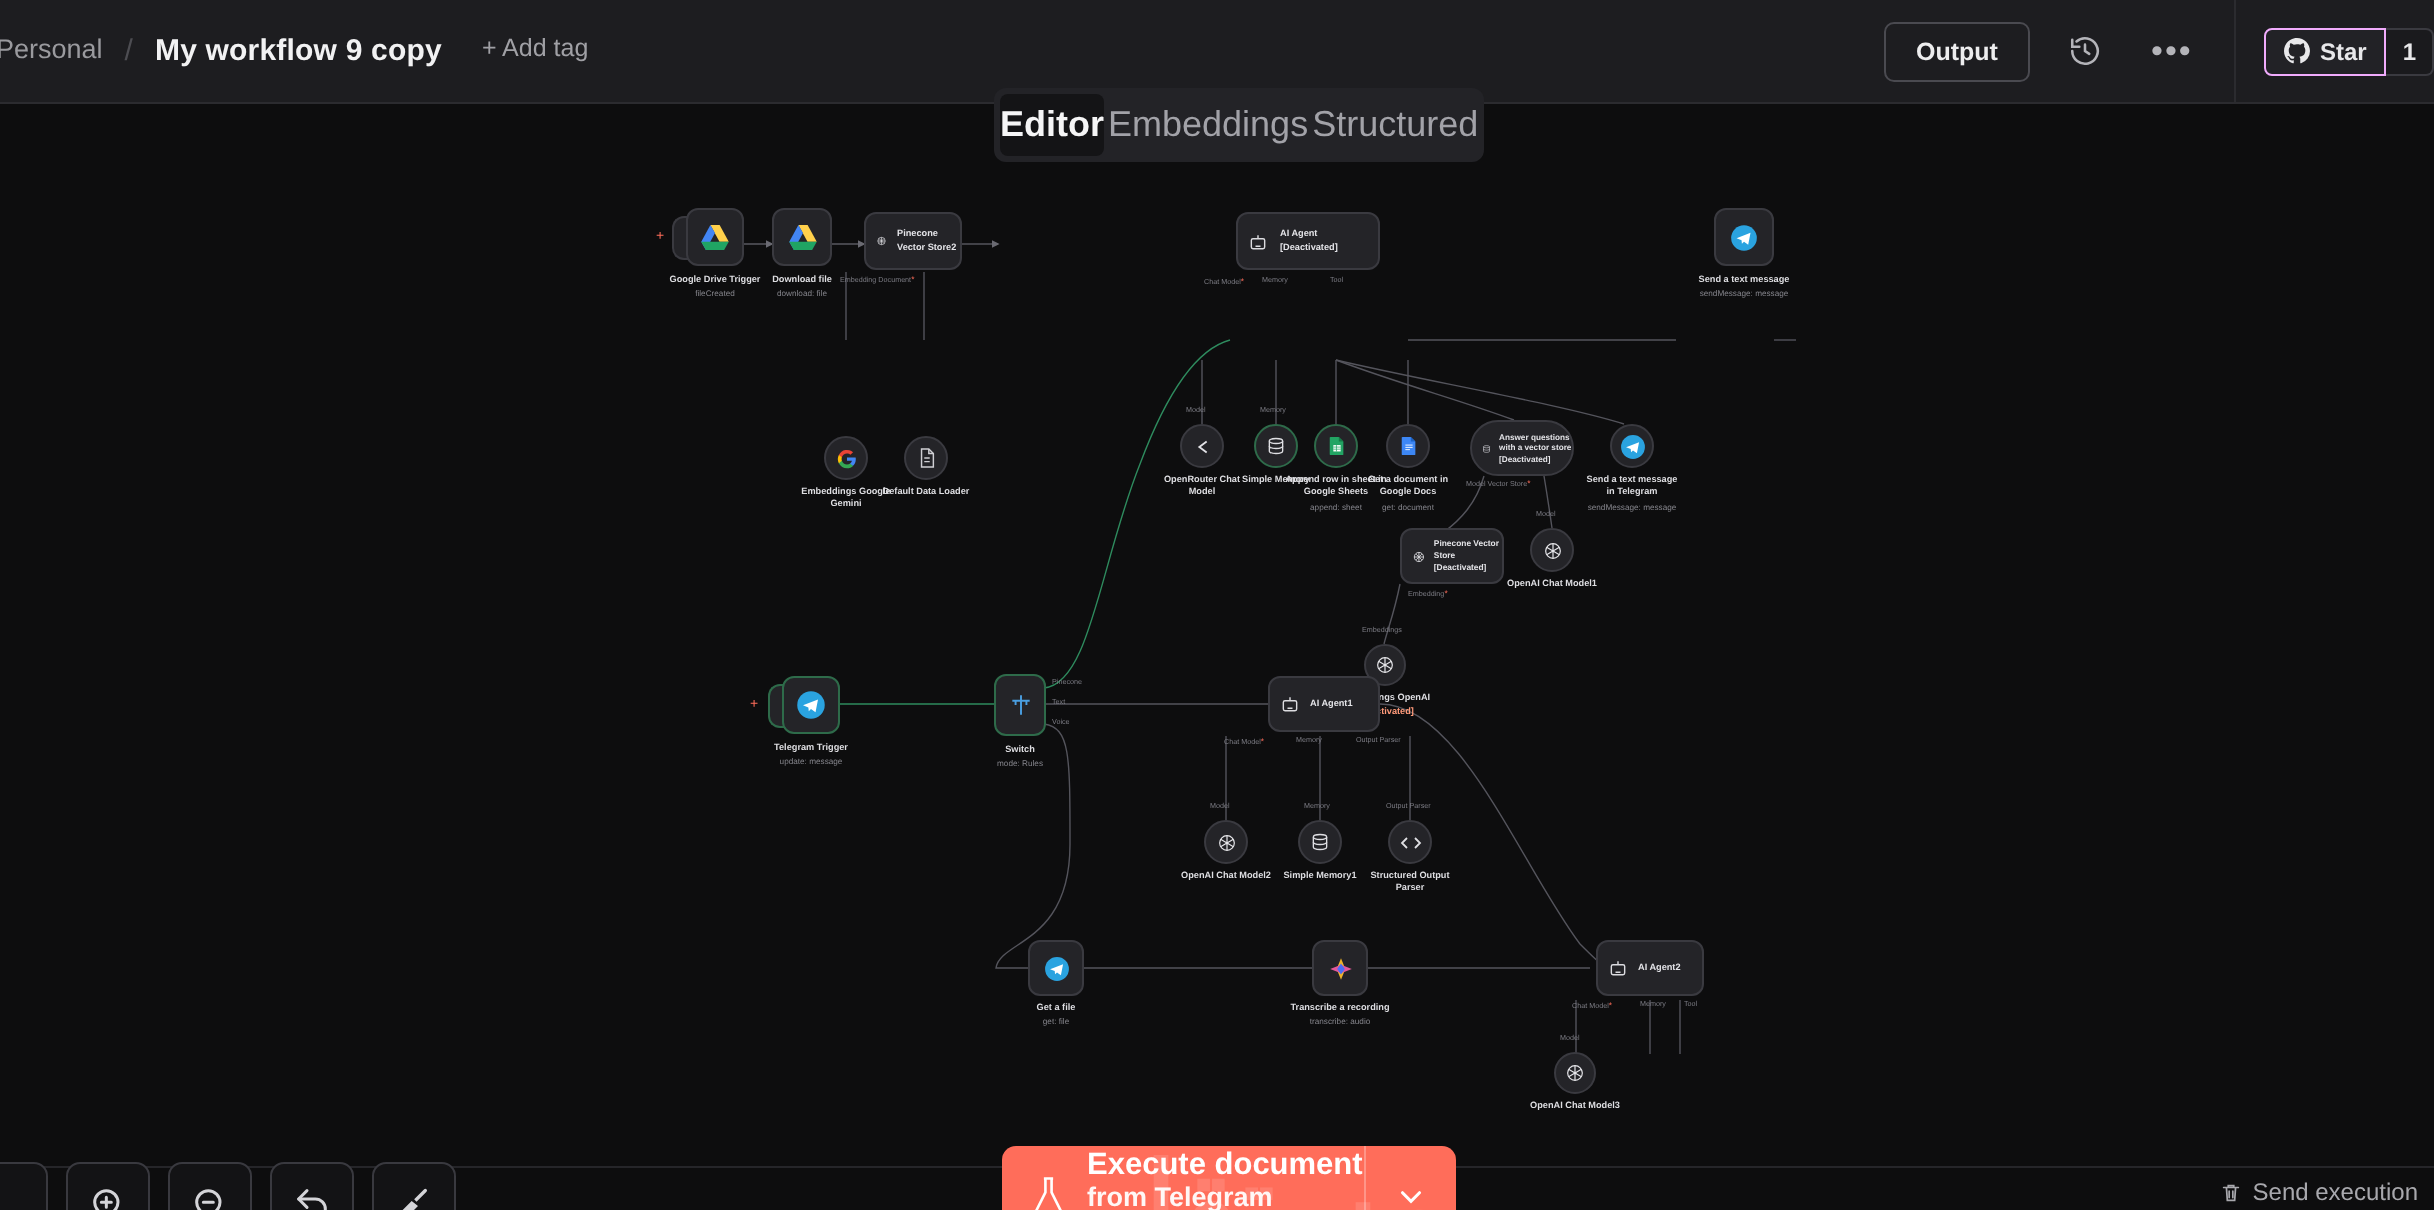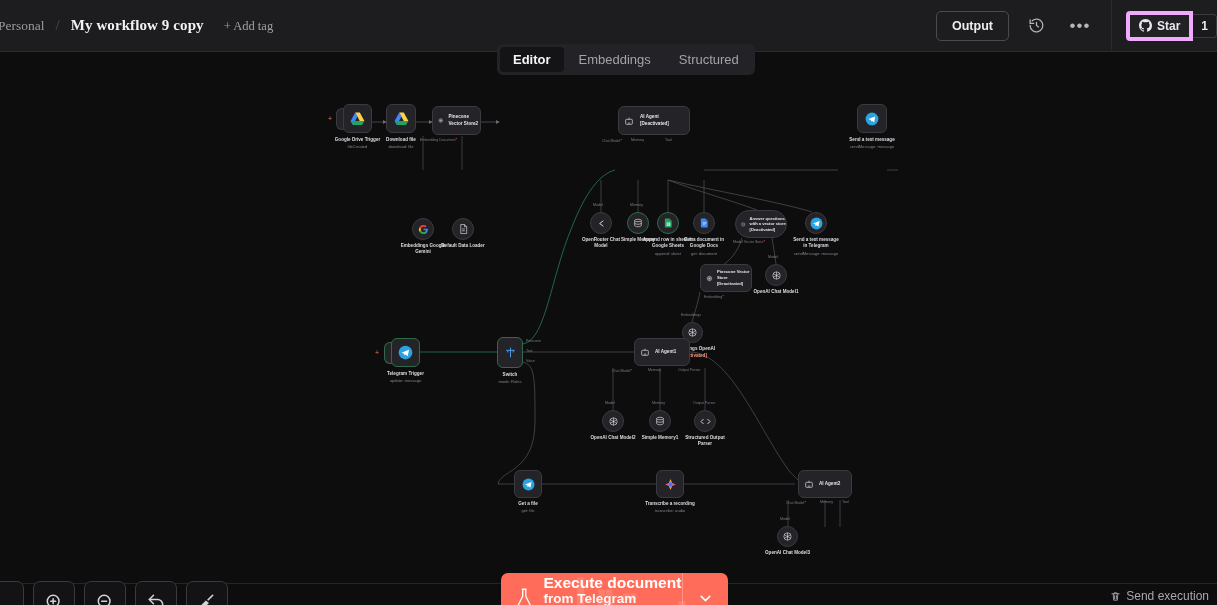--- a/index.html
+++ b/index.html
@@ -10,21 +10,21 @@
     overflow: hidden;
   }
   #app { position: relative; width: 1217px; height: 605px; background: #111112; }
 
   
   .header {
     position: absolute; top: 0; left: 0; width: 1217px; height: 52px;
     background: #1d1d20; border-bottom: 1px solid #2b2b2f;
     display: flex; align-items: center;
   }
-  .breadcrumb { display: flex; align-items: flex-end; padding-left: 0px; font-family: Liberation Serif, serif; }
+  .breadcrumb { display: flex; align-items: flex-start; padding-left: 0px; }
   .bc-personal { color: #9a9a9e; font-size: 13.5px; margin-left: -2px; }
   .bc-sep { color: #4d4d52; font-size: 15px; margin: 0 11px; }
   .bc-title { color: #f2f2f3; font-size: 15px; font-weight: 600; letter-spacing: .1px; }
   .add-tag { color: #a0a0a5; font-size: 12.5px; margin-left: 20px; cursor: pointer; }
 
   .header-right { margin-left: auto; display: flex; align-items: center; height: 52px; }
   .publish-btn {
     background: #1d1d20; border: 1px solid #4a4a50; border-radius: 5px;
     color: #ededee; font-size: 12.5px; font-weight: 700;
     padding: 7px 15px; cursor: pointer;
@@ -34,39 +34,39 @@
     display: flex; align-items: center; justify-content: center;
     color: #b4b4b9; cursor: pointer; border-radius: 4px;
   }
   .icon-btn svg { display:block; }
   .ellipsis { font-size: 17px; letter-spacing: 1px; line-height: 8px; }
   .hdr-divider { width: 1px; height: 52px; background: #2b2b2f; margin-left: 16px; }
 
   .gh-wrap { display: flex; align-items: center; margin-left: 14px; }
   .gh-star {
     display: flex; align-items: center; gap: 5px;
-    background: #222226; border: 4px solid #f0abfc;
+    background: #222226; border: 1px solid #f0abfc;
     border-radius: 4px 0 0 4px; padding: 4px 9px;
     color: #e8e8ea; font-size: 12px; font-weight: 700; cursor: pointer;
   }
   .gh-count {
     background: #1a1a1d; border: 1px solid #3a3a40; border-left: none;
     border-radius: 0 4px 4px 0; padding: 4px 8px;
     color: #e8e8ea; font-size: 12px; font-weight: 700;
   }
 
   
   .tabs {
     position: absolute; top: 44px; left: 497px;
     display: flex; align-items: center; gap: 2px;
     background: #232327; border-radius: 6px; padding: 3px;
     z-index: 6;
   }
   .tab {
-    padding: 5px 13px; font-size: 13px; color: #a2a2a8;
+    padding: 5px 0; font-size: 18px; color: #a2a2a8;
     border-radius: 4px; cursor: pointer; white-space: nowrap;
   }
   .tab.active { background: #141416; color: #f5f5f6; font-weight: 600; }
 
   
   .canvas {
     position: absolute; top: 52px; left: 0; width: 1217px; height: 553px;
     background: #0d0d0e; overflow: hidden;
   }
   .canvas-svg { position: absolute; top: 0; left: 0; }

